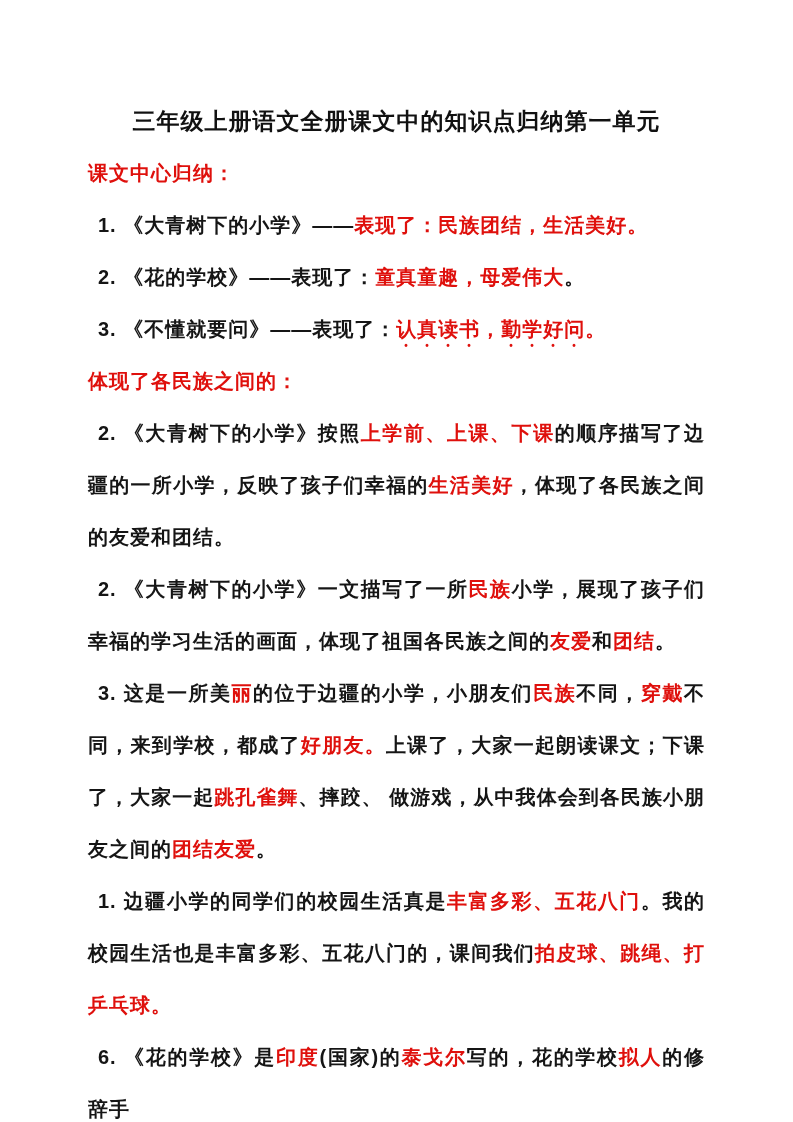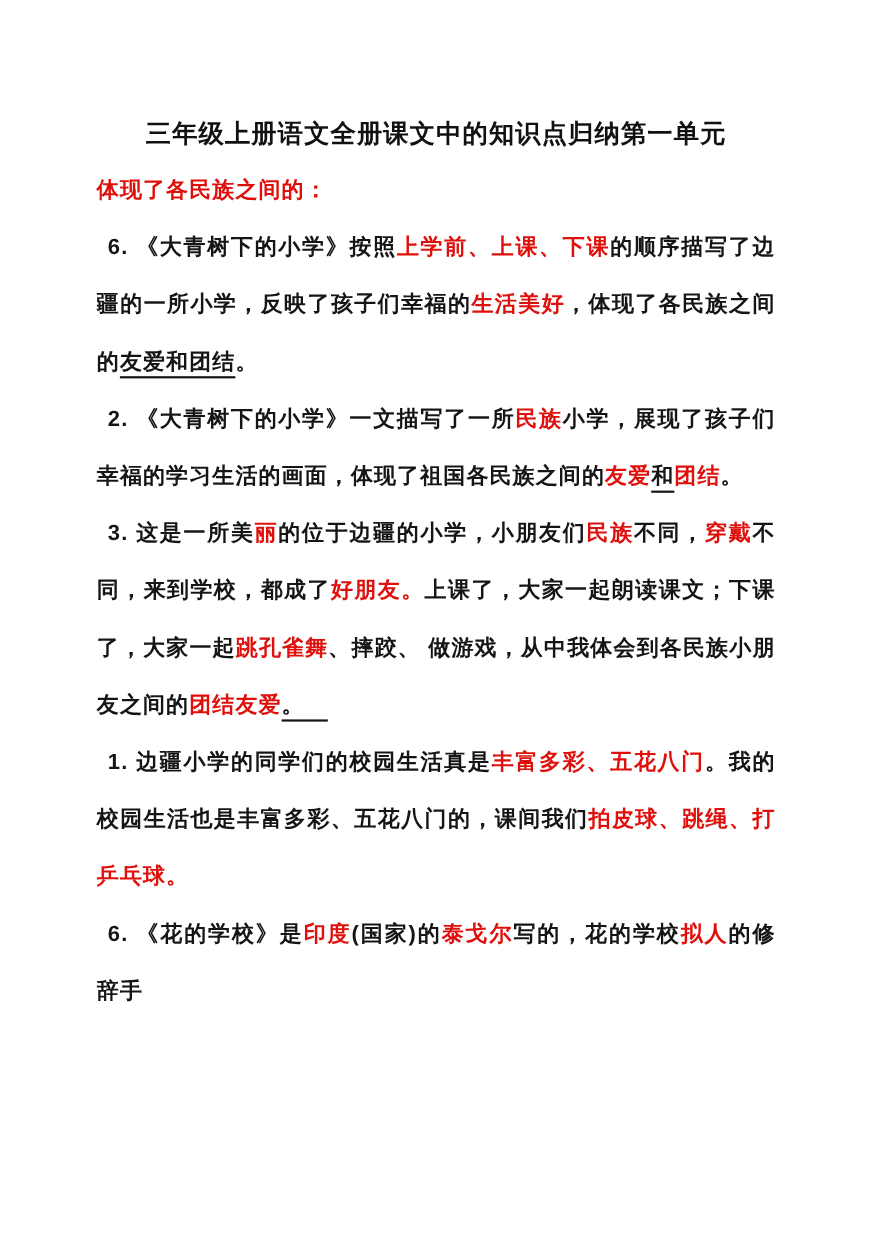--- a/index.html
+++ b/index.html
@@ -42,42 +42,47 @@
   
   .seg-b  { color: #151515; }
   .seg-r  { color: var(--red, #df100c); }
   .seg-ru {
     color: var(--red, #df100c);
     text-decoration-thickness: 1.5px;
     text-underline-offset: 7px;
   }
   .seg-bu {
     color: #151515;
-    text-decoration: underline;
     text-decoration-thickness: 1.5px;
     text-underline-offset: 7px;
   }
   .seg-rd {
     color: var(--red, #df100c);
     -webkit-text-emphasis: filled dot;
     -webkit-text-emphasis-position: under right;
     text-emphasis: filled dot;
     text-emphasis-position: under right;
   }
 </style>
 </head>
 <body>
 
 <div class="page">
 
   <h1 class="doc-title">三年级上册语文全册课文中的知识点归纳第一单元</h1>
 
+  <section>
+    <h2 class="sec-heading">课文中心归纳：</h2>
+    <p class="rich"><span class="seg-b">1. 《大青树下的小学》——</span><span class="seg-r">表现了：民族团结，生活美好。</span></p>
+    <p class="rich"><span class="seg-b">2. 《花的学校》——表现了：</span><span class="seg-r">童真童趣，母爱伟大</span><span class="seg-b">。</span></p>
+    <p class="rich"><span class="seg-b">3. 《不懂就要问》——表现了：</span><span class="seg-rd">认真读书，勤学好问。</span></p>
+  </section>
 
   <section>
     <h2 class="sec-heading">体现了各民族之间的：</h2>
-    <p class="rich"><span class="seg-b">6. 《大青树下的小学》按照</span><span class="seg-ru">上学前、上课、下课</span><span class="seg-b">的顺序描写了边疆的一所小学，反映了孩子们幸福的</span><span class="seg-ru">生活美好</span><span class="seg-b">，体现了各民族之间的</span><span class="seg-bu">友爱和团结</span><span class="seg-b">。</span></p>
+    <p class="rich"><span class="seg-b">2. 《大青树下的小学》按照</span><span class="seg-ru">上学前、上课、下课</span><span class="seg-b">的顺序描写了边疆的一所小学，反映了孩子们幸福的</span><span class="seg-ru">生活美好</span><span class="seg-b">，体现了各民族之间的</span><span class="seg-bu">友爱和团结</span><span class="seg-b">。</span></p>
     <p class="rich"><span class="seg-b">2. 《大青树下的小学》一文描写了一所</span><span class="seg-ru">民族</span><span class="seg-b">小学，展现了孩子们幸福的学习生活的画面，体现了祖国各民族之间的</span><span class="seg-ru">友爱</span><span class="seg-bu">和</span><span class="seg-ru">团结</span><span class="seg-b">。</span></p>
     <p class="rich"><span class="seg-b">3. 这是一所美</span><span class="seg-r">丽</span><span class="seg-b">的位于边疆的小学，小朋友们</span><span class="seg-ru">民族</span><span class="seg-b">不同，</span><span class="seg-ru">穿戴</span><span class="seg-b">不同，来到学校，都成了</span><span class="seg-ru">好朋友</span><span class="seg-r">。</span><span class="seg-b">上课了，大家一起朗读课文；下课了，大家一起</span><span class="seg-ru">跳孔雀舞</span><span class="seg-b">、摔跤、 做游戏，从中我体会到各民族小朋友之间的</span><span class="seg-ru">团结友爱</span><span class="seg-bu">。　</span></p>
     <p class="rich"><span class="seg-b">1. 边疆小学的同学们的校园生活真是</span><span class="seg-ru">丰富多彩、五花八门</span><span class="seg-b">。我的校园生活也是丰富多彩、五花八门的，课间我们</span><span class="seg-ru">拍皮球、跳绳、打乒乓球</span><span class="seg-r">。</span></p>
     <p class="rich"><span class="seg-b">6. 《花的学校》是</span><span class="seg-ru">印度</span><span class="seg-b">(国家)的</span><span class="seg-ru">泰戈尔</span><span class="seg-b">写的，花的学校</span><span class="seg-ru">拟人</span><span class="seg-b">的修辞手</span></p>
   </section>
 
 </div>
 
 </body></html>

